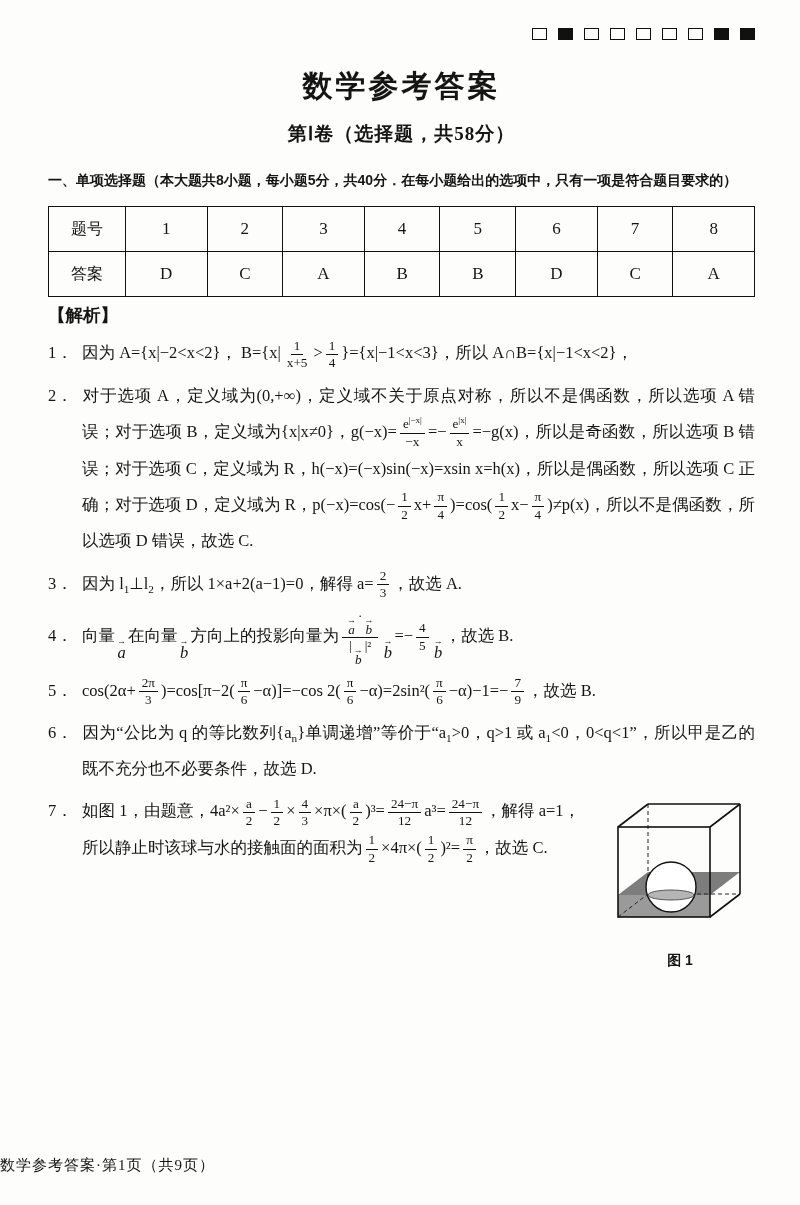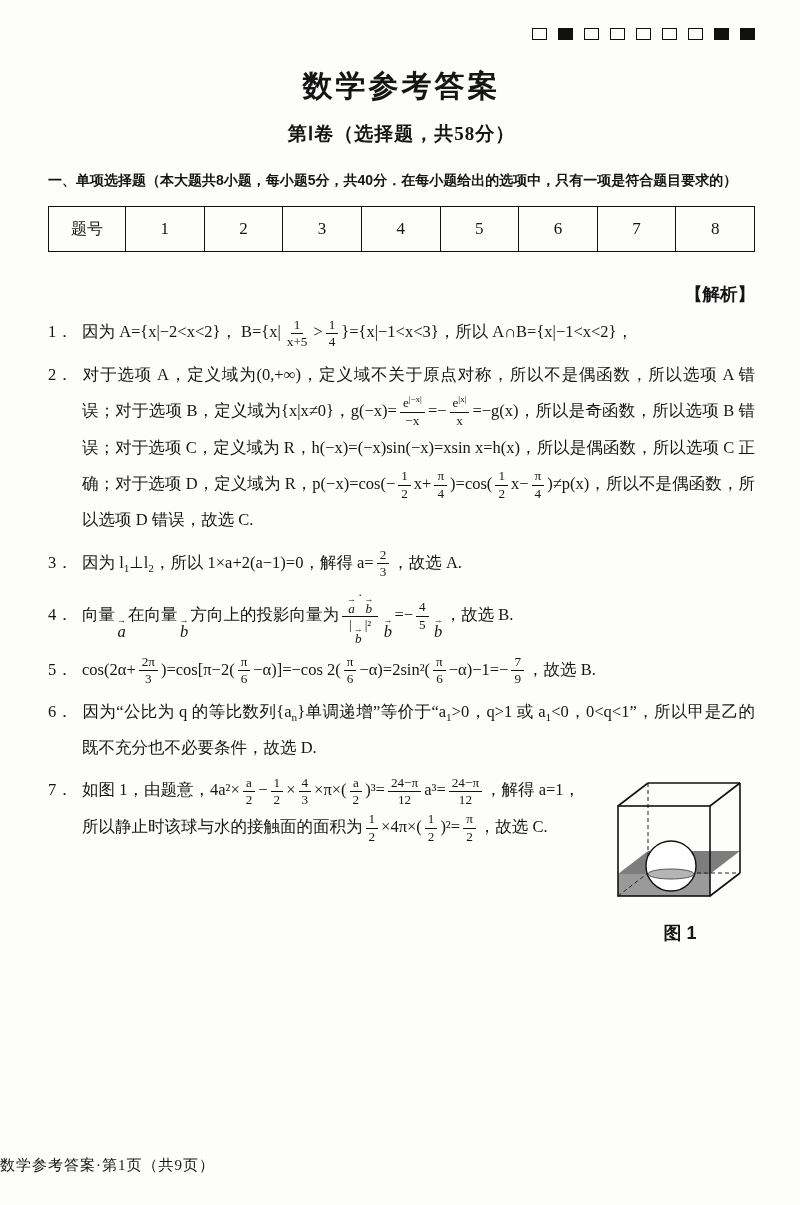--- a/index.html
+++ b/index.html
@@ -9,25 +9,25 @@
   .marks{display:flex;justify-content:flex-end;gap:11px;margin-top:6px;}
   .mark{width:15px;height:12px;border:1.5px solid #111;box-sizing:border-box;background:#fff;}
   .mark.filled{background:#111;}
 
   h1.title{text-align:center;font-family:"Liberation Sans",sans-serif;font-weight:bold;
     font-size:30px;letter-spacing:3px;margin:26px 0 14px;}
   h2.subtitle{text-align:center;font-size:19px;font-weight:bold;margin:14px 0 12px;letter-spacing:1px;}
   p.section-heading{font-weight:bold;font-size:14px;line-height:1.95;margin:20px 0 12px;text-align:justify;
     font-family:"Liberation Sans",sans-serif;}
 
-  table.ans{width:100%;border-collapse:collapse;margin:6px 0 30px;}
+  table.ans{width:100%;border-collapse:collapse;margin:6px 0 6px;}
   table.ans td{border:1.3px solid #111;text-align:center;height:44px;font-size:17px;padding:0;}
   table.ans td.lbl{width:76px;font-size:16px;}
 
-  p.analysis{font-family:"Liberation Sans",sans-serif;font-weight:bold;font-size:17.5px;margin:2px 0 8px;text-align:right;}
+  p.analysis{font-family:"Liberation Sans",sans-serif;font-weight:bold;font-size:17.5px;margin:2px 0 8px;}
 
   #solutions{font-size:16.5px;line-height:2.2;}
   .solution{padding-left:34px;margin:2px 0 6px;}
   .solution p{margin:0;text-align:justify;}
   .solution p.first{text-indent:-34px;}
   .sno{display:inline-block;width:34px;text-indent:0;}
 
   .frac{display:inline-flex;flex-direction:column;align-items:center;vertical-align:middle;
     font-size:0.8em;line-height:1.25;margin:0 3px;text-indent:0;}
   .frac > .num{border-bottom:1px solid #111;padding:0 3px;}
@@ -35,21 +35,21 @@
   sup{font-size:0.68em;}
   sub{font-size:0.68em;}
 
   .vec{display:inline-flex;flex-direction:column;align-items:center;vertical-align:-3px;
     line-height:1;margin:0 2px;text-indent:0;}
   .vec .arr{font-size:9px;line-height:0.55;}
   .vec .base{line-height:1.05;font-style:italic;}
 
   figure.fig{float:right;width:150px;margin:2px 0 2px 12px;text-align:center;}
   figure.fig svg{display:block;margin:0 auto;}
-  figure.fig figcaption{font-family:"Liberation Sans",sans-serif;font-weight:bold;font-size:18px;margin-top:10px;}
+  figure.fig figcaption{font-family:"Liberation Sans",sans-serif;font-weight:bold;font-size:14px;margin-top:20px;}
 
   .footer{position:absolute;left:0;right:0;bottom:30px;font-size:15px;letter-spacing:1px;}
 </style>
 </head>
 <body>
 
 <div class="page">
 
   <div class="marks" id="marks">
       <span class="mark"></span>
@@ -74,20 +74,31 @@
         <tr>
           <td class="lbl">题号</td>
           <td>1</td>
           <td>2</td>
           <td>3</td>
           <td>4</td>
           <td>5</td>
           <td>6</td>
           <td>7</td>
           <td>8</td>
+        </tr>
+        <tr>
+          <td class="lbl">答案</td>
+          <td>D</td>
+          <td>C</td>
+          <td>A</td>
+          <td>B</td>
+          <td>B</td>
+          <td>D</td>
+          <td>C</td>
+          <td>A</td>
         </tr>
       </tbody>
   </table>
 
   <p class="analysis">【解析】</p>
 
   <div id="solutions">
       <div class="solution">
         <p class="first"><span class="sno">1．</span>因为 A={x|−2&lt;x&lt;2}， B={x|<span class="frac">
             <span class="num">1</span>

